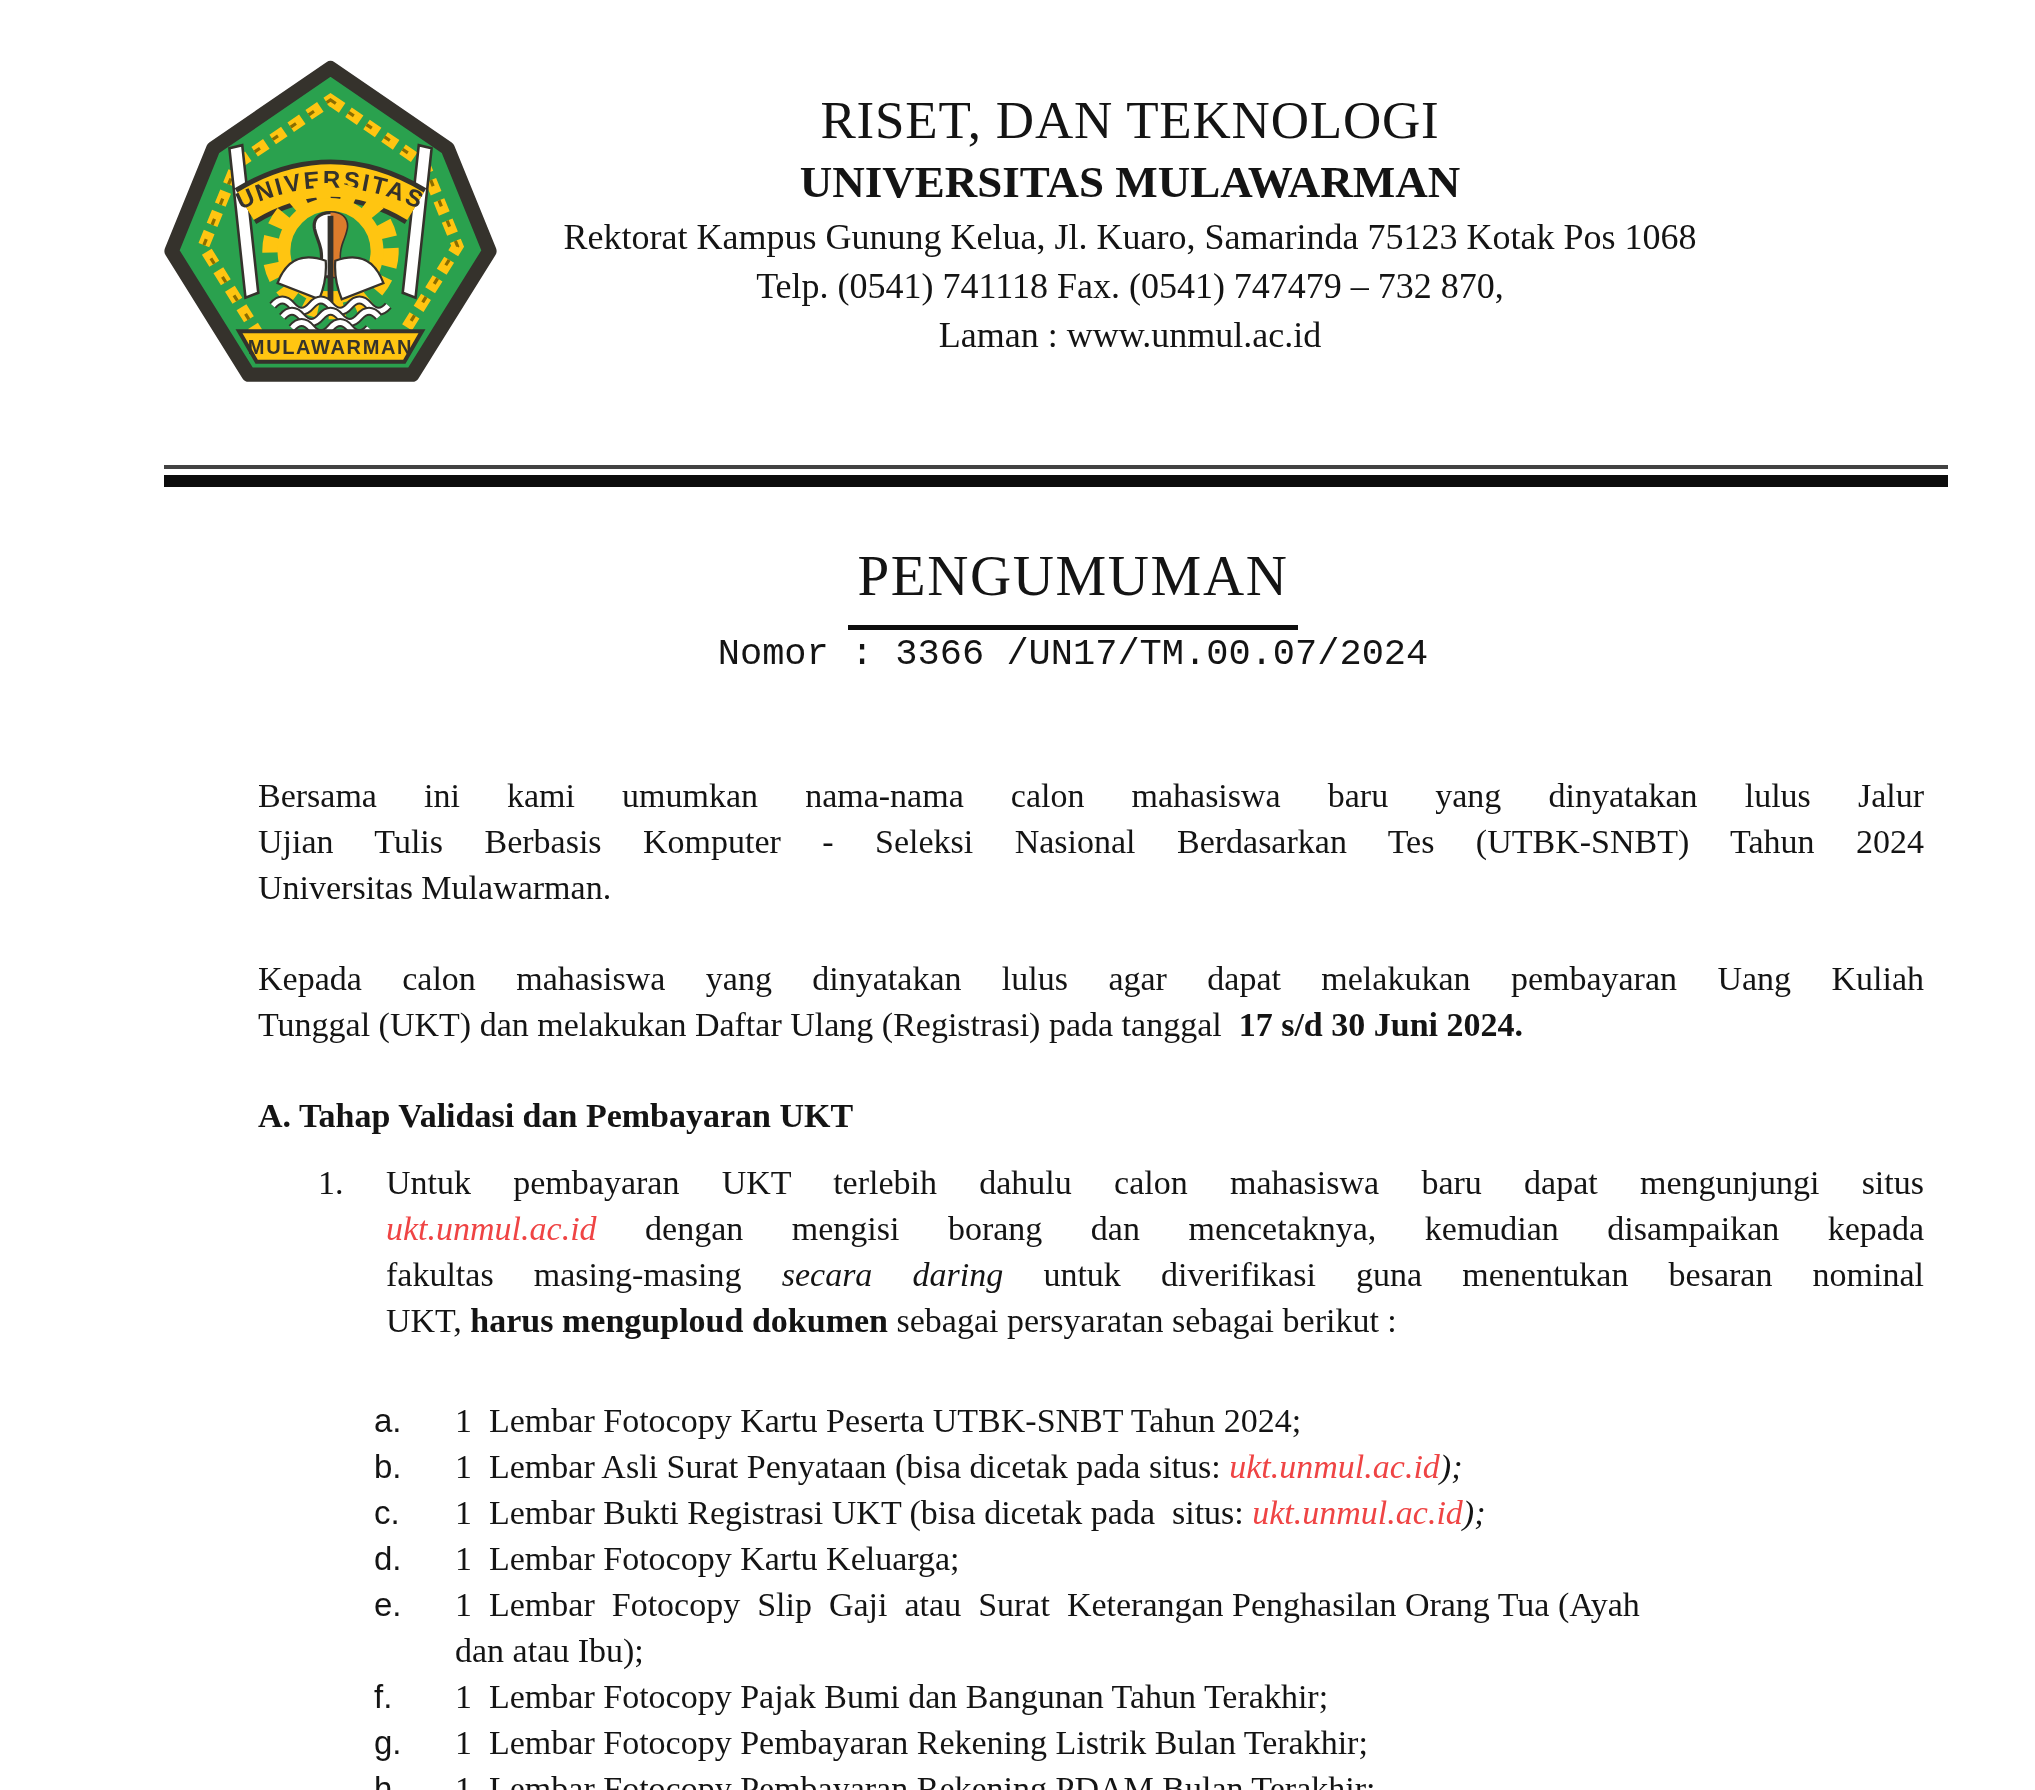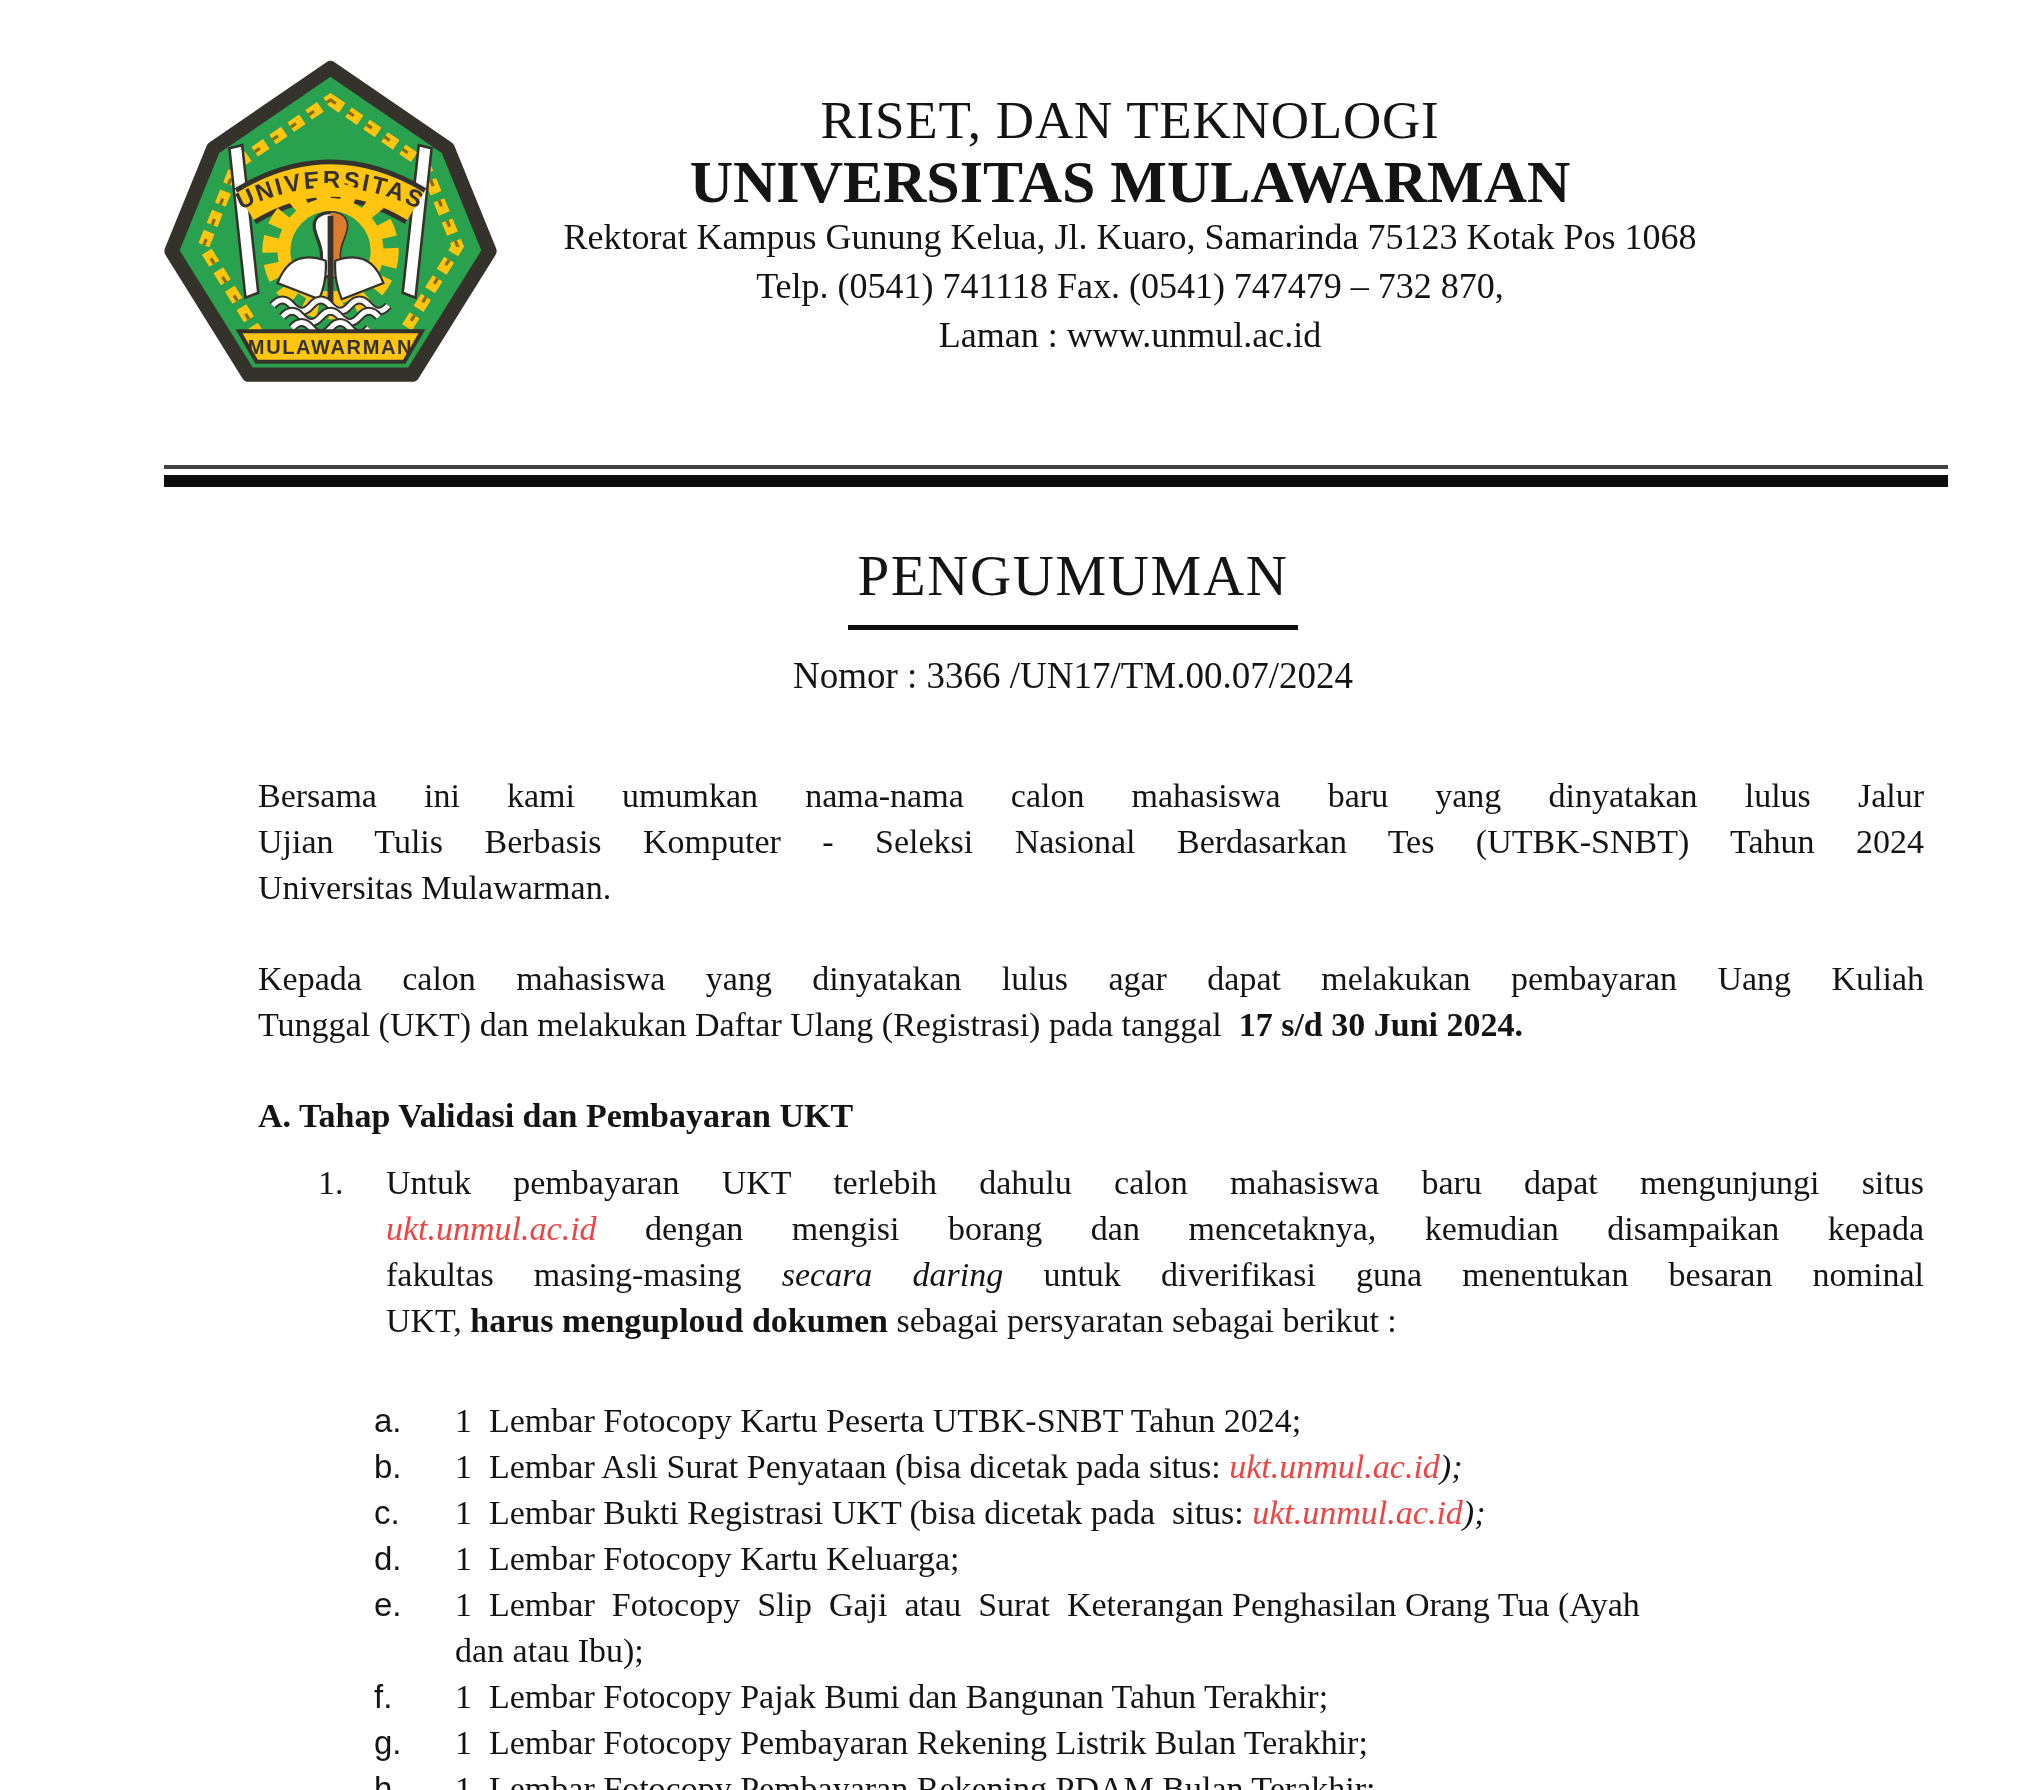--- a/index.html
+++ b/index.html
@@ -5,30 +5,30 @@
   html,body { margin:0; padding:0; background:#ffffff; }
   .page {
     position:relative; width:2036px; height:1790px; overflow:hidden;
     background:#ffffff; color:#141414;
     font-family:"Liberation Serif","DejaVu Serif",serif;
   }
   
   .logo { position:absolute; left:162px; top:56px; width:337px; height:342px; }
   .hdr  { position:absolute; left:487px; top:88px; width:1286px; text-align:center; }
   .hdr-l1 { font-size:53px; line-height:64px; letter-spacing:0.8px; }
-  .hdr-uni { font-size:60px; line-height:61px; font-weight:bold;text-align:center; }
+  .hdr-uni { font-size:45px; line-height:61px; font-weight:bold;text-align:center; }
   .hdr-addr { font-size:36px; line-height:49px; }
   .rule { position:absolute; left:164px; top:465px; width:1784px; }
   .rule-thin  { height:4px; background:#424242; }
   .rule-thick { height:12px; background:#0c0c0c; margin-top:5.6px; }
   
   .title-block { position:absolute; left:239px; top:533px; width:1668px; text-align:center; }
   .title-text { display:inline-block; font-size:57px; line-height:86px;
                 border-bottom:5.6px solid #0e0e0e; padding:0 9.6px 6.4px 9.6px; letter-spacing:1.6px; }
-  .title-num { font-size:37px; line-height:48px; margin-top:22px; }
+  .title-num { font-size:37px; line-height:48px; margin-top:0;font-family:Liberation Mono, monospace; }
   
   .para { position:absolute; left:258px; width:1666px; font-size:34px; line-height:46px; }
   .jl { text-align:justify; text-align-last:justify; -moz-text-align-last:justify; }
   .ll { text-align:left; }
   .p1 { top:773px; }
   .p2 { top:956px; }
   .secA { top:1093px; font-weight:bold; }
   .item1 { position:absolute; left:318px; top:1160px; width:1606px; font-size:34px; line-height:46px; }
   .item1-marker { position:absolute; left:0; top:0; }
   .item1-txt { margin-left:68px; }

